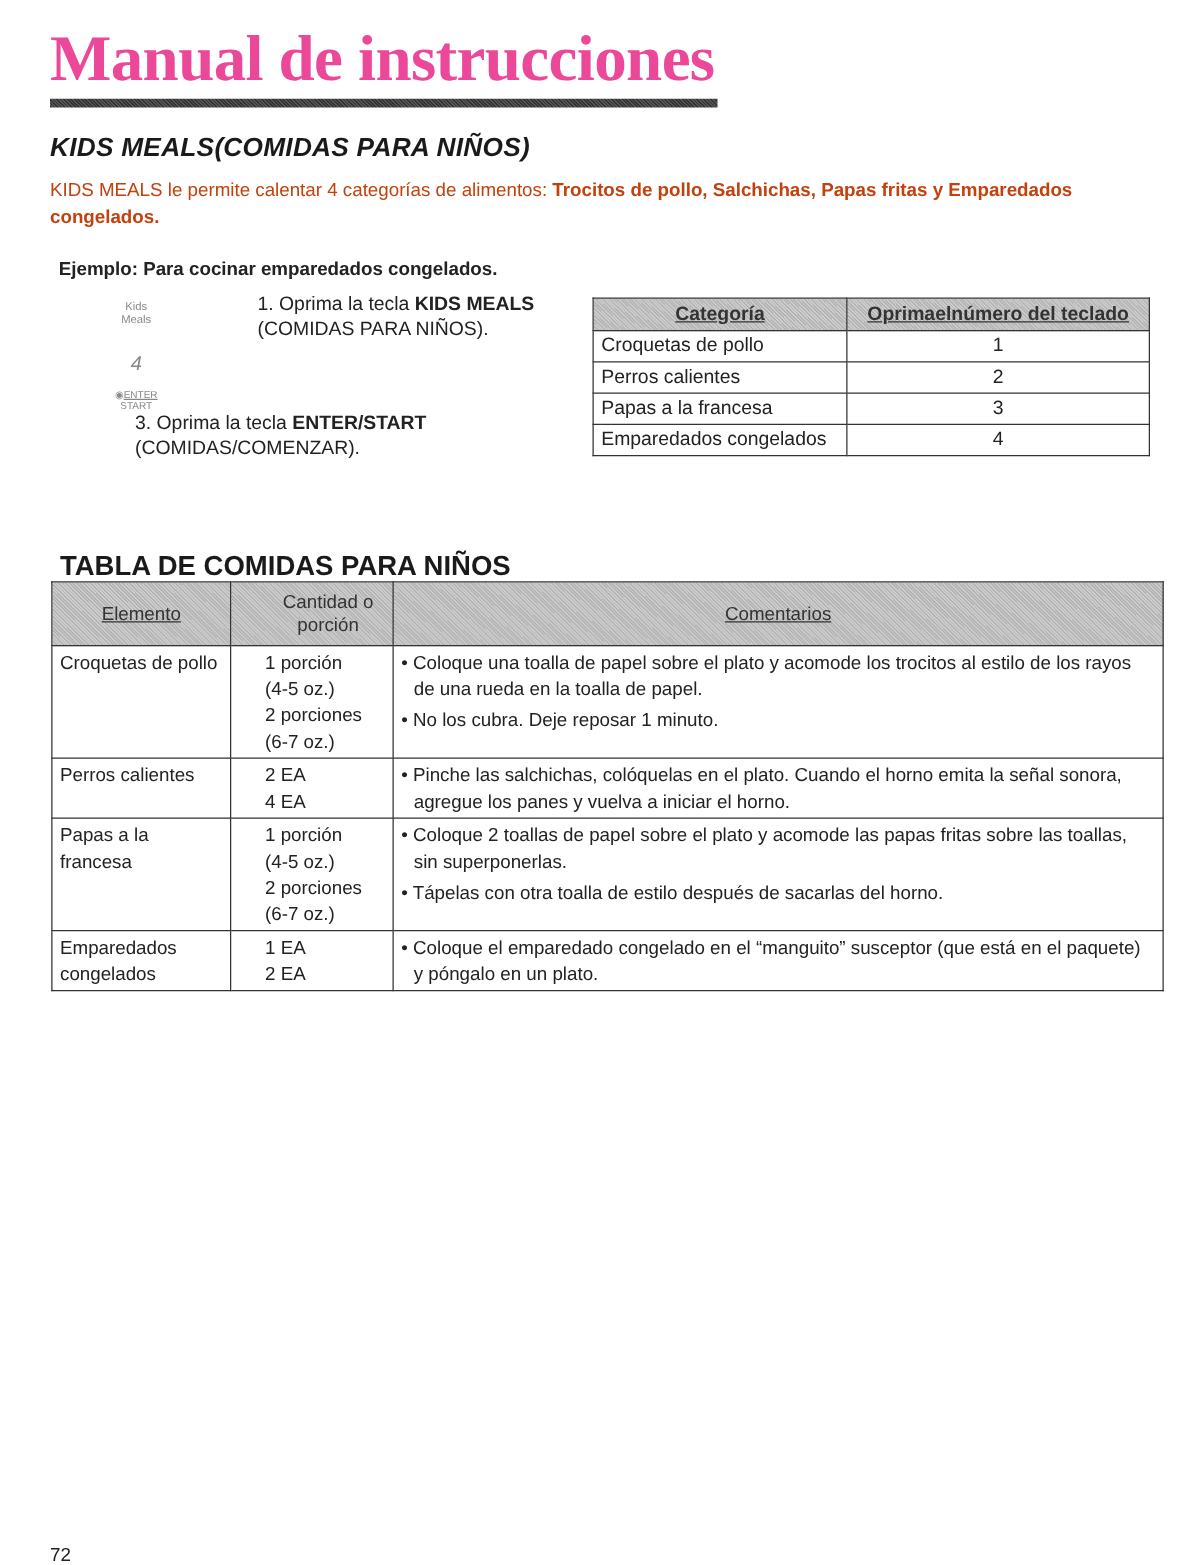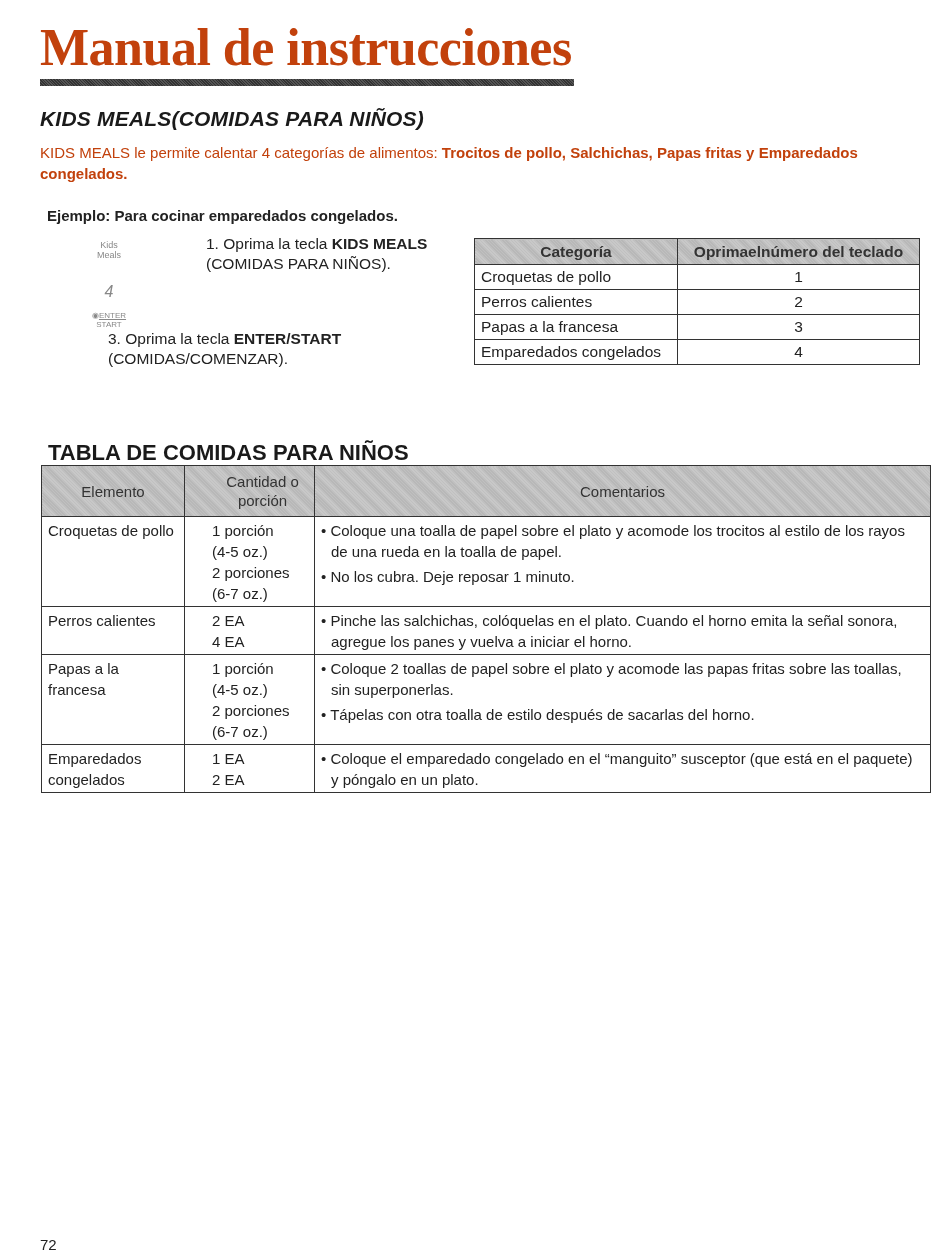--- a/index.html
+++ b/index.html
@@ -1,21 +1,21 @@
 <!DOCTYPE html>
 <html><head>
 <meta charset="utf-8">
 <style>
   html, body { margin: 0; padding: 0; background: #ffffff; }
   body { width: 950px; height: 1252px; position: relative; overflow: hidden;
          font-family: "Liberation Sans", sans-serif; color: #1a1a1a; }
 
   .title { position: absolute; left: 40px; top: 22px; margin: 0;
            font-family: "Liberation Serif", serif; font-weight: bold; font-size: 52px;
-           letter-spacing: -0.5px; color: #c2410c; line-height: 1; text-align: right; }
+           letter-spacing: -0.5px; color: #ec4899; line-height: 1; text-align: right; }
   .title-rule { position: absolute; left: 40px; top: 79px; width: 534px; height: 7px;
                 background: repeating-linear-gradient(45deg, #333 0 1px, #555 1px 2px); }
 
   .section-head { position: absolute; left: 40px; top: 107px; margin: 0;
                   font-size: 21px; font-weight: bold; color: #1a1a1a; letter-spacing: 0.2px; font-style: italic; }
   .intro { position: absolute; left: 40px; top: 142px; width: 880px; margin: 0;
            font-size: 15px; line-height: 21px; color: #c2410c; }
   .intro b { font-weight: bold; }
 
   .example-head { position: absolute; left: 47px; top: 207px; margin: 0;
@@ -26,21 +26,21 @@
   .step .icon { width: 98px; flex: none; text-align: center; color: #888; }
   .step .txt { flex: 1; }
   .step b { font-weight: bold; }
   .icon-kids { font-size: 9px; line-height: 10px; padding-top: 6px; color: #888; width: 50px; margin-left: 0; text-align:center; }
   .icon-4 { font-size: 16px; font-style: italic; color: #777; width: 50px; text-align:center; padding-top:2px;}
   .icon-enter { font-size: 8px; line-height: 9px; color: #888; width: 50px; text-align:center; padding-top: 3px; }
   .icon-enter span.u { text-decoration: underline; }
 
   table { border-collapse: collapse; }
   .shade { background-color: #c9c9c9;
-           background-image: repeating-linear-gradient(45deg, rgba(0,0,0,0.12) 0 1px, rgba(255,255,255,0.12) 1px 2px); }
+           background-image: repeating-linear-gradient(45deg, rgba(0,0,0,0.12) 0 1px, rgba(255,255,255,0.12) 1px 2px); text-decoration: underline; }
 
   .cat-table { position: absolute; left: 474px; top: 238px; width: 446px; }
   .cat-table th, .cat-table td { border: 1.5px solid #333; font-size: 15.5px; color: #222; }
   .cat-table th { font-weight: bold; height: 25px; padding: 0 4px; text-align: center; color: #333; }
   .cat-table td { height: 24px; padding: 0 6px; }
   .cat-table td.num { text-align: center; }
   .cat-table th:first-child, .cat-table td:first-child { width: 190px; }
 
   .section-head2 { position: absolute; left: 48px; top: 440px; margin: 0;
                    font-size: 22px; font-weight: bold; color: #1a1a1a; }

